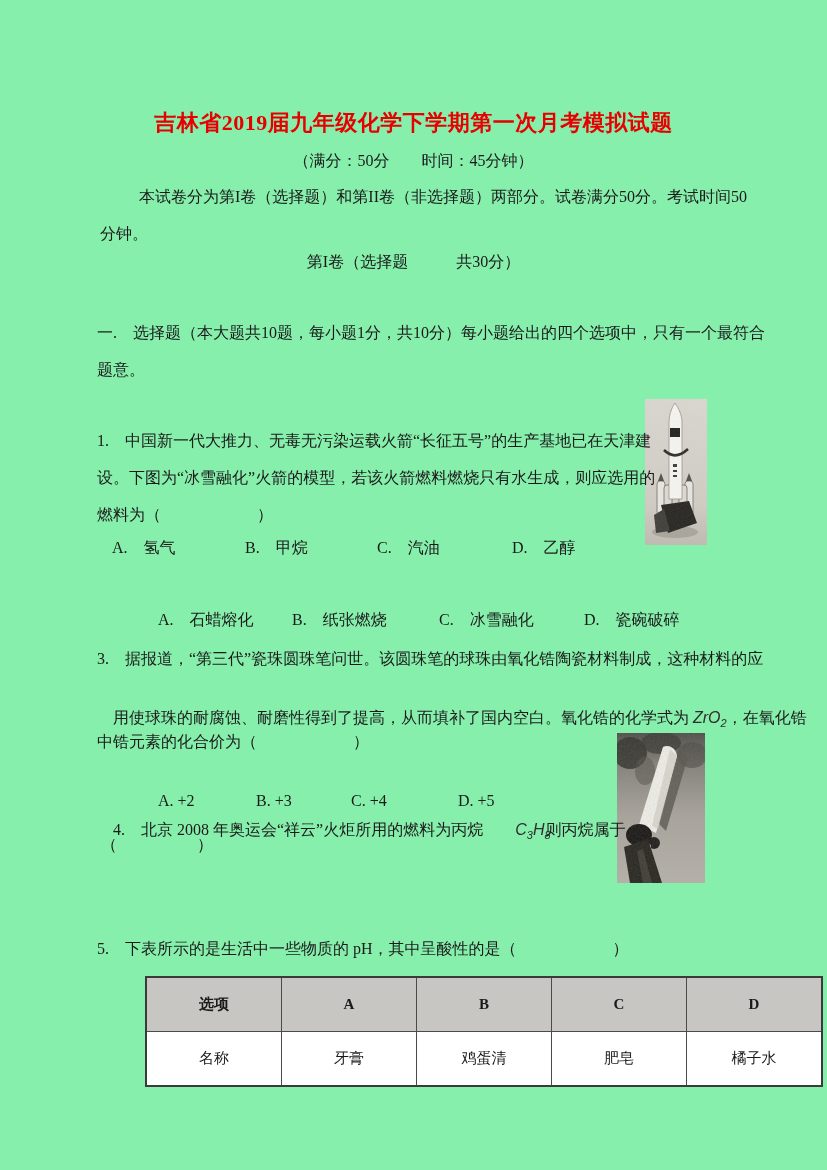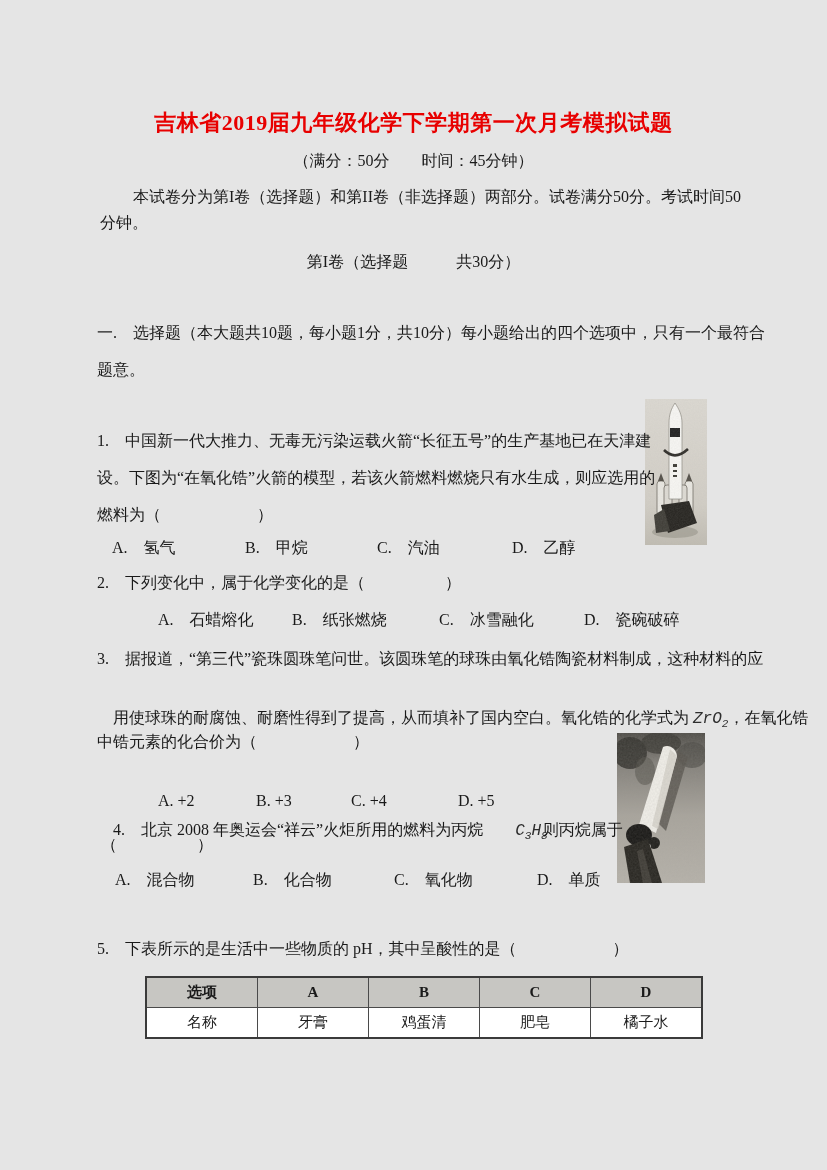--- a/index.html
+++ b/index.html
@@ -1,20 +1,20 @@
 <!DOCTYPE html>
 <html><head>
 <meta charset="utf-8">
 <style>
   html,body { margin:0; padding:0; background:#888; }
   .page {
     position:relative;
     width:827px; height:1170px;
     margin:0 auto;
-    background:#e5e5e5;
+    background:#86efac;
     overflow:hidden;
     font-family:"Liberation Serif","DejaVu Serif",serif;
     color:#1a1a1a;
   }
   .t {
     position:absolute;
     white-space:pre;
     font-size:16px;
     line-height:21px;
     color:#1a1a1a;
@@ -24,55 +24,55 @@
     font-size:22px;
     line-height:27px;
     font-weight:bold;
     color:#e80000;
     letter-spacing:0.5px;
   }
   .optrow { position:absolute; left:0; top:0; width:765px; height:22px; }
   .opt { position:absolute; white-space:pre; font-size:16px; }
   .formula {
     font-style:italic;
-    font-family:Liberation Mono, monospace;
+    font-family:Liberation Sans, sans-serif;
     color:#2e2e2e;
     margin-top:16px;
   }
   .formula sub { font-size:11px; font-style:italic; }
   .overlap { margin-left:-5px; }
   table.ph {
     position:absolute;
     left:145px; top:976px;
     border-collapse:collapse;
     table-layout:fixed;
     font-size:15px;
   }
   table.ph td {
     width:110px; height:29px;
     border:1px solid #4a4a4a;
     text-align:center;
     vertical-align:middle;
-    padding:0;
+    padding:12px;
     background:#ffffff;
   }
   table.ph { border:2px solid #3a3a3a; }
   table.ph tr.hdr td { background:#c7c6c2; font-weight:bold; }
   .photo { position:absolute; }
 </style>
 </head>
 <body>
 
 <div class="page">
 
   <div class="t center title" style="top:109px">吉林省2019届九年级化学下学期第一次月考模拟试题</div>
   <div class="t center" style="top:150px">（满分：50分　　时间：45分钟）</div>
 
-  <div class="t" style="left:133px; top:186px">本试卷分为第I卷（选择题）和第II卷（非选择题）两部分。试卷满分50分。考试时间50</div>
-  <div class="t" style="left:100px; top:212px">分钟。</div>
+  <div class="t" style="left:139px; top:186px">本试卷分为第I卷（选择题）和第II卷（非选择题）两部分。试卷满分50分。考试时间50</div>
+  <div class="t" style="left:100px; top:223px">分钟。</div>
 
   <div class="t center" style="top:251px">第I卷（选择题　　　共30分）</div>
 
 
   <div class="t" style="left:97px; top:322px">一.　选择题（本大题共10题，每小题1分，共10分）每小题给出的四个选项中，只有一个最符合</div>
   <div class="t" style="left:97px; top:359px">题意。</div>
 
   <svg class="photo" style="left:645px; top:399px" width="62" height="146" viewBox="0 0 62 146" xmlns="http://www.w3.org/2000/svg">
     <defs>
       <linearGradient id="rbg" x1="0" y1="0" x2="0" y2="1">
@@ -100,30 +100,29 @@
     <path d="M19 51 Q30 62 43 50" stroke="#2c2a26" stroke-width="2.6" fill="none"></path>
     <rect x="28" y="65" width="4" height="3" fill="#3a3832"></rect>
     <rect x="28" y="71" width="4" height="2" fill="#3a3832"></rect>
     <rect x="28" y="76" width="4" height="2" fill="#3a3832"></rect>
     <path d="M16 106 L44 102 L52 124 L23 134 Z" fill="#24221e"></path>
     <path d="M9 116 L19 110 L25 132 L11 134 Z" fill="#3d3b35"></path>
     <rect width="62" height="146" filter="url(#grain1)" opacity="0.3"></rect>
   </svg>
 
   <div class="t" style="left:97px; top:430px">1.　中国新一代大推力、无毒无污染运载火箭“长征五号”的生产基地已在天津建</div>
-  <div class="t" style="left:97px; top:467px">设。下图为“在氧化锆”火箭的模型，若该火箭燃料燃烧只有水生成，则应选用的</div>
+  <div class="t" style="left:97px; top:467px">设。下图为“冰雪融化”火箭的模型，若该火箭燃料燃烧只有水生成，则应选用的</div>
   <div class="t" style="left:97px; top:504px">燃料为（　　　　　　）</div>
   <div class="optrow" style="top:538px">
     <span class="opt" style="left:112px">A.　氢气</span>
     <span class="opt" style="left:245px">B.　甲烷</span>
     <span class="opt" style="left:377px">C.　汽油</span>
     <span class="opt" style="left:512px">D.　乙醇</span>
   </div>
 
-  <div class="t" style="left:97px; top:572px">2.　下列变化中，属于化学变化的是（　　　　　）</div>
   <div class="optrow" style="top:610px">
     <span class="opt" style="left:158px">A.　石蜡熔化</span>
     <span class="opt" style="left:292px">B.　纸张燃烧</span>
     <span class="opt" style="left:439px">C.　冰雪融化</span>
     <span class="opt" style="left:584px">D.　瓷碗破碎</span>
   </div>
 
   <div class="t" style="left:97px; top:648px">3.　据报道，“第三代”瓷珠圆珠笔问世。该圆珠笔的球珠由氧化锆陶瓷材料制成，这种材料的应</div>
   <div class="t" style="left:97px; top:686px">
     <span>用使球珠的耐腐蚀、耐磨性得到了提高，从而填补了国内空白。氧化锆的化学式为 </span><span class="formula"><span>ZrO</span><sub>2</sub></span><span>，在氧化锆</span>
@@ -162,26 +161,20 @@
     <ellipse cx="29" cy="114" rx="5" ry="4" fill="#efede7"></ellipse>
     <path d="M7 114 L31 106 L45 150 L13 150 Z" fill="#26241f"></path>
     <path d="M20 118 L26 116 L35 150 L26 150 Z" fill="#413e37" opacity="0.9"></path>
     <rect width="88" height="150" filter="url(#grain2)" opacity="0.35"></rect>
   </svg>
 
   <div class="t" style="left:97px; top:798px">
     <span>4.　北京 2008 年奥运会“祥云”火炬所用的燃料为丙烷　　</span><span class="formula"><span>C</span><sub>3</sub><span>H</span><sub>8</sub></span><span class="overlap">则丙烷属于</span>
   </div>
   <div class="t" style="left:101px; top:834px">（　　　　　）</div>
-  <div class="optrow" style="top:870px">
-    <span class="opt" style="left:115px">A.　混合物</span>
-    <span class="opt" style="left:253px">B.　化合物</span>
-    <span class="opt" style="left:394px">C.　氧化物</span>
-    <span class="opt" style="left:537px">D.　单质</span>
-  </div>
 
   <div class="t" style="left:97px; top:938px">5.　下表所示的是生活中一些物质的 pH，其中呈酸性的是（　　　　　　）</div>
 
   <table class="ph">
     <tbody>
         <tr class="hdr">
       <td>选项</td>
       <td>A</td>
       <td>B</td>
       <td>C</td>

